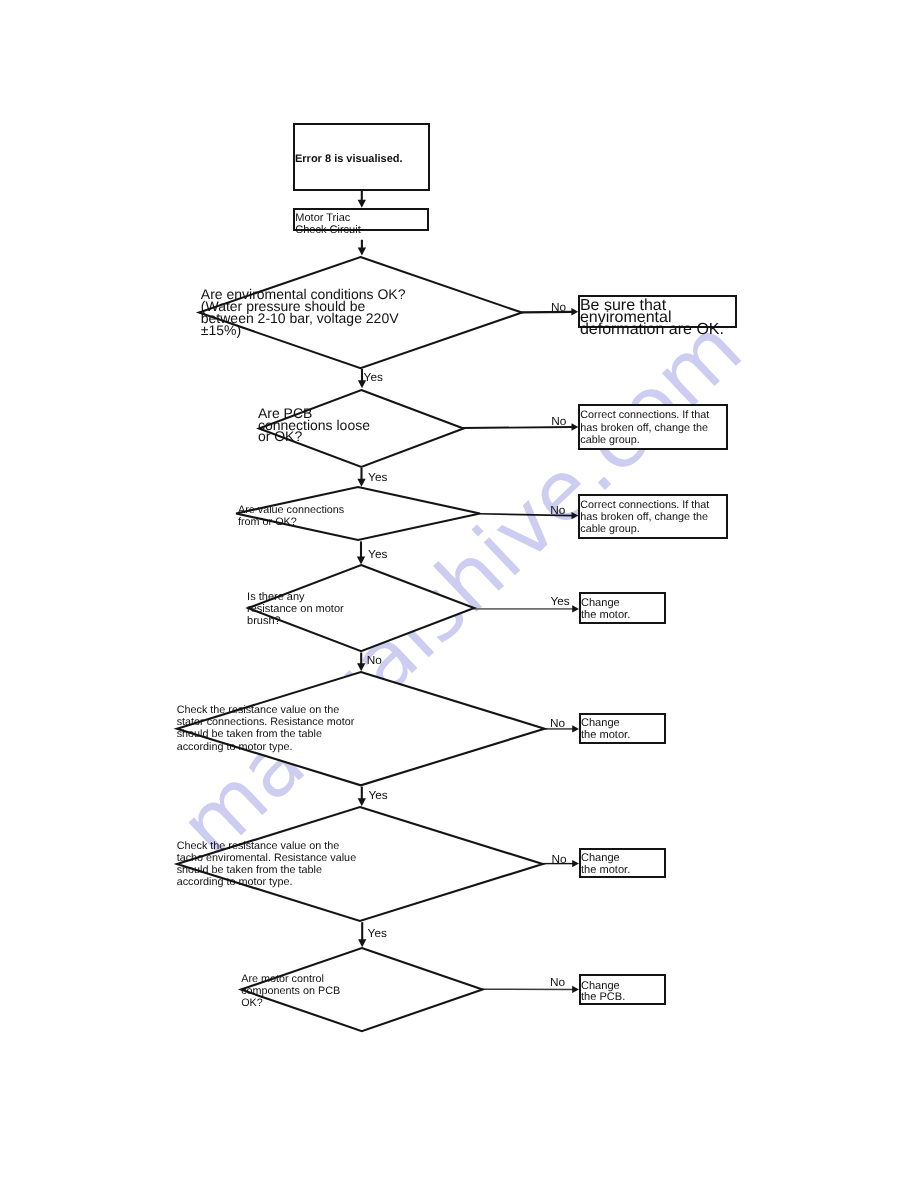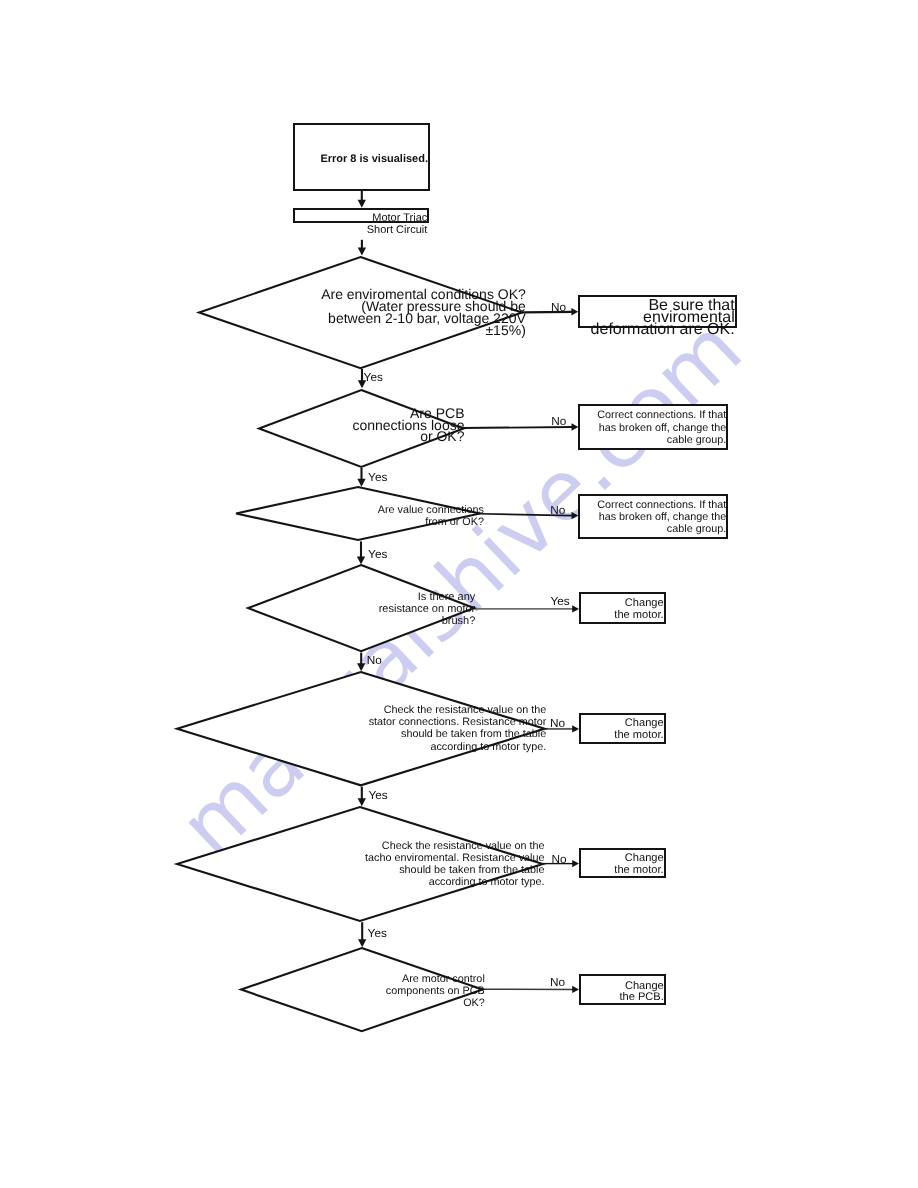--- a/index.html
+++ b/index.html
@@ -46,21 +46,21 @@
   .box {
     position: absolute;
     box-sizing: border-box;
     border: 2.1px solid #141414;
     background: #fff;
     z-index: 3;
   }
   .box > .txt, .dia > .txt {
     position: absolute;
     left: 0; right: 0;
-    text-align: right;
+    text-align: left;
     color: #111;
     z-index: 4;
   }
   .dia { position: absolute; z-index: 3; }
   .dia > svg { position: absolute; left: 0; top: 0; overflow: visible; display: block; }
 
   
   .lbl {
     position: absolute;
     font-size: 11.8px;
@@ -108,24 +108,24 @@
   <path d="M 572.2 859.9 L 572.2 867.3 L 579.0 863.6 Z" fill="#141414"></path>
   <path d="M 481.9 989.3 L 573.4 989.4" fill="none" stroke="#3a3a3a" stroke-width="1.5" stroke-linecap="butt"></path>
   <path d="M 572.2 985.7 L 572.2 993.1 L 579.0 989.4 Z" fill="#141414"></path>
   </svg>
 
   <div class="box" style="left:293.0px;top:122.9px;width:137.0px;height:68.0px">
     <div class="txt" style="top:28.0px;font-size:11px;line-height:12.2px;font-weight:700">
       <div>Error 8 is visualised.</div>
     </div>
   </div>
-  <div class="box" style="left:293.3px;top:207.5px;width:136px;height:15px">
+  <div class="box" style="left:293.3px;top:207.5px;width:136px;height:23px">
     <div class="txt" style="top:2.8px;font-size:11px;line-height:12.1px">
       <div>Motor Triac</div>
-      <div>Short Circuit</div>
+      <div>Check Circuit</div>
     </div>
   </div>
   <div class="dia" style="left:198.3px;top:255.8px;width:325.0px;height:113.2px">
     <svg width="325.0" height="113.2" viewBox="0 0 325.0 113.2">
       <path d="M 162.5 1.05 L 323.95 56.6 L 162.5 112.15 L 1.05 56.6 Z" fill="#fff" stroke="#141414" stroke-width="2.1" stroke-linejoin="miter"></path>
     </svg>
     <div class="txt" style="top:33.7px;font-size:14px;line-height:11.95px;left:2.5px;right:-2.5px">
       <div>Are enviromental conditions OK?</div>
       <div>(Water pressure should be</div>
       <div>between 2-10 bar, voltage 220V</div>

